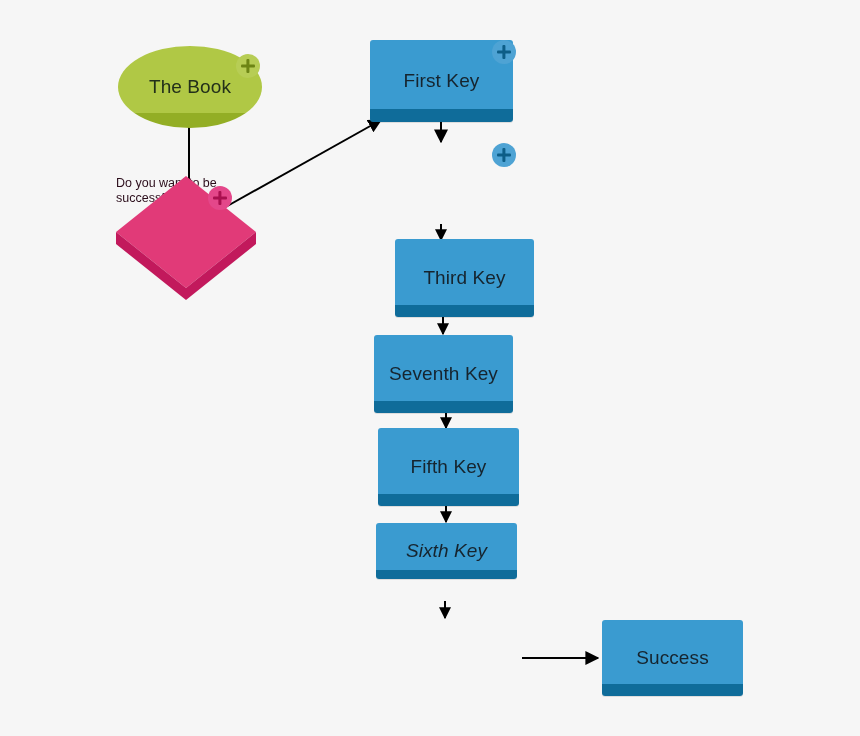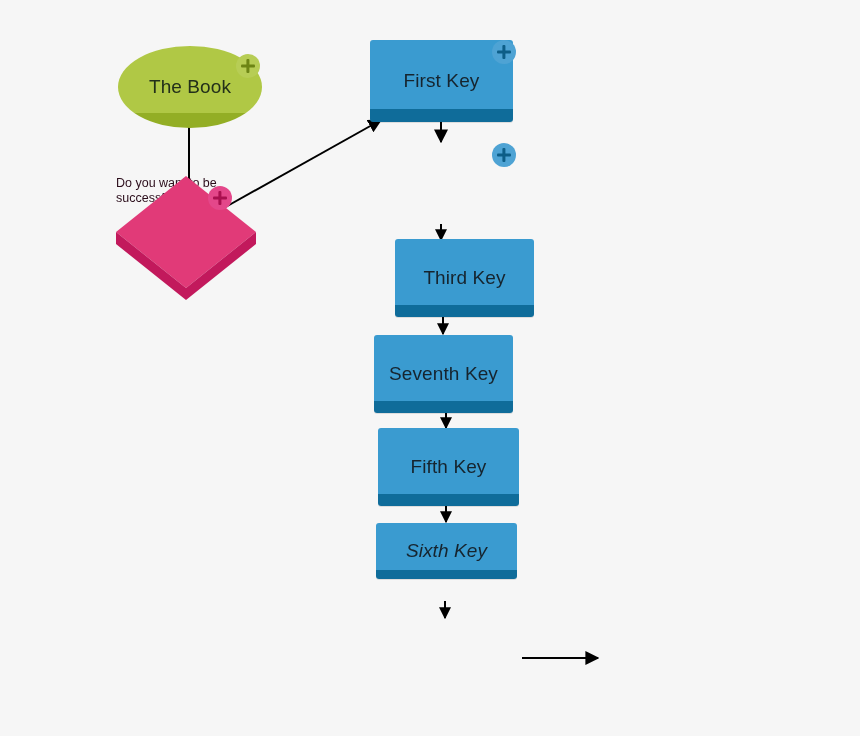--- a/index.html
+++ b/index.html
@@ -177,14 +177,17 @@
 
   <div class="node proc" style="left:378px; top:428px; width:141px; height:78px;">
     <div class="label">Fifth Key</div>
   </div>
 
   <div class="node proc" style="left:376px; top:523px; width:141px; height:56px;font-style:italic;">
     <div class="label">Sixth Key</div>
   </div>
 
 
+  <div class="node proc" style="left:602px; top:620px; width:141px; height:76px;">
+    <div class="label">Success</div>
+  </div>
 
 </div>
 
 </body></html>

